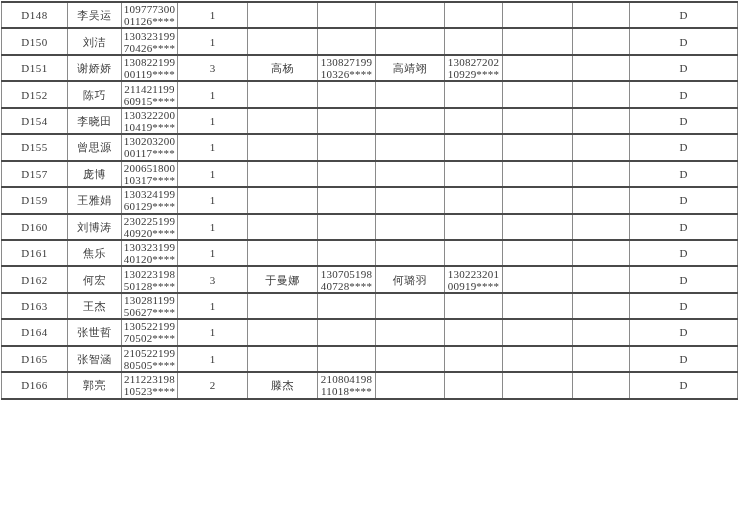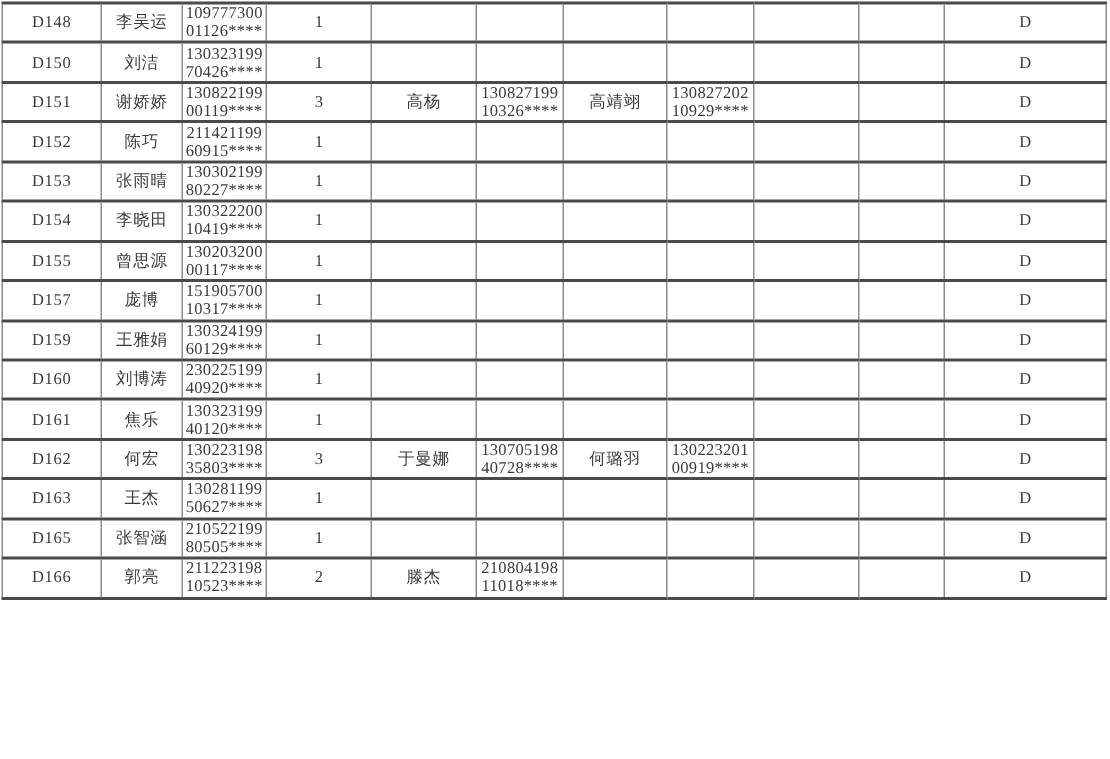--- a/index.html
+++ b/index.html
@@ -127,34 +127,20 @@
     <td class="c-count">1</td>
     <td class="c-name"></td>
     <td class="c-id"></td>
     <td class="c-name"></td>
     <td class="c-id"></td>
     <td></td>
     <td></td>
     <td class="c-group">D</td>
   </tr>
         <tr>
-    <td class="c-code">D153</td>
-    <td class="c-name">张雨晴</td>
-    <td class="c-id">130302199
-80227****</td>
-    <td class="c-count">1</td>
-    <td class="c-name"></td>
-    <td class="c-id"></td>
-    <td class="c-name"></td>
-    <td class="c-id"></td>
-    <td></td>
-    <td></td>
-    <td class="c-group">D</td>
-  </tr>
-        <tr>
     <td class="c-code">D154</td>
     <td class="c-name">李晓田</td>
     <td class="c-id">130322200
 10419****</td>
     <td class="c-count">1</td>
     <td class="c-name"></td>
     <td class="c-id"></td>
     <td class="c-name"></td>
     <td class="c-id"></td>
     <td></td>
@@ -171,21 +157,21 @@
     <td class="c-id"></td>
     <td class="c-name"></td>
     <td class="c-id"></td>
     <td></td>
     <td></td>
     <td class="c-group">D</td>
   </tr>
         <tr>
     <td class="c-code">D157</td>
     <td class="c-name">庞博</td>
-    <td class="c-id">151905700
+    <td class="c-id">200651800
 10317****</td>
     <td class="c-count">1</td>
     <td class="c-name"></td>
     <td class="c-id"></td>
     <td class="c-name"></td>
     <td class="c-id"></td>
     <td></td>
     <td></td>
     <td class="c-group">D</td>
   </tr>
@@ -228,37 +214,51 @@
     <td class="c-name"></td>
     <td class="c-id"></td>
     <td></td>
     <td></td>
     <td class="c-group">D</td>
   </tr>
         <tr>
     <td class="c-code">D162</td>
     <td class="c-name">何宏</td>
     <td class="c-id">130223198
-35803****</td>
+50128****</td>
     <td class="c-count">3</td>
     <td class="c-name">于曼娜</td>
     <td class="c-id">130705198
 40728****</td>
     <td class="c-name">何璐羽</td>
     <td class="c-id">130223201
 00919****</td>
     <td></td>
     <td></td>
     <td class="c-group">D</td>
   </tr>
         <tr>
     <td class="c-code">D163</td>
     <td class="c-name">王杰</td>
     <td class="c-id">130281199
 50627****</td>
+    <td class="c-count">1</td>
+    <td class="c-name"></td>
+    <td class="c-id"></td>
+    <td class="c-name"></td>
+    <td class="c-id"></td>
+    <td></td>
+    <td></td>
+    <td class="c-group">D</td>
+  </tr>
+        <tr>
+    <td class="c-code">D164</td>
+    <td class="c-name">张世哲</td>
+    <td class="c-id">130522199
+70502****</td>
     <td class="c-count">1</td>
     <td class="c-name"></td>
     <td class="c-id"></td>
     <td class="c-name"></td>
     <td class="c-id"></td>
     <td></td>
     <td></td>
     <td class="c-group">D</td>
   </tr>
         <tr>

